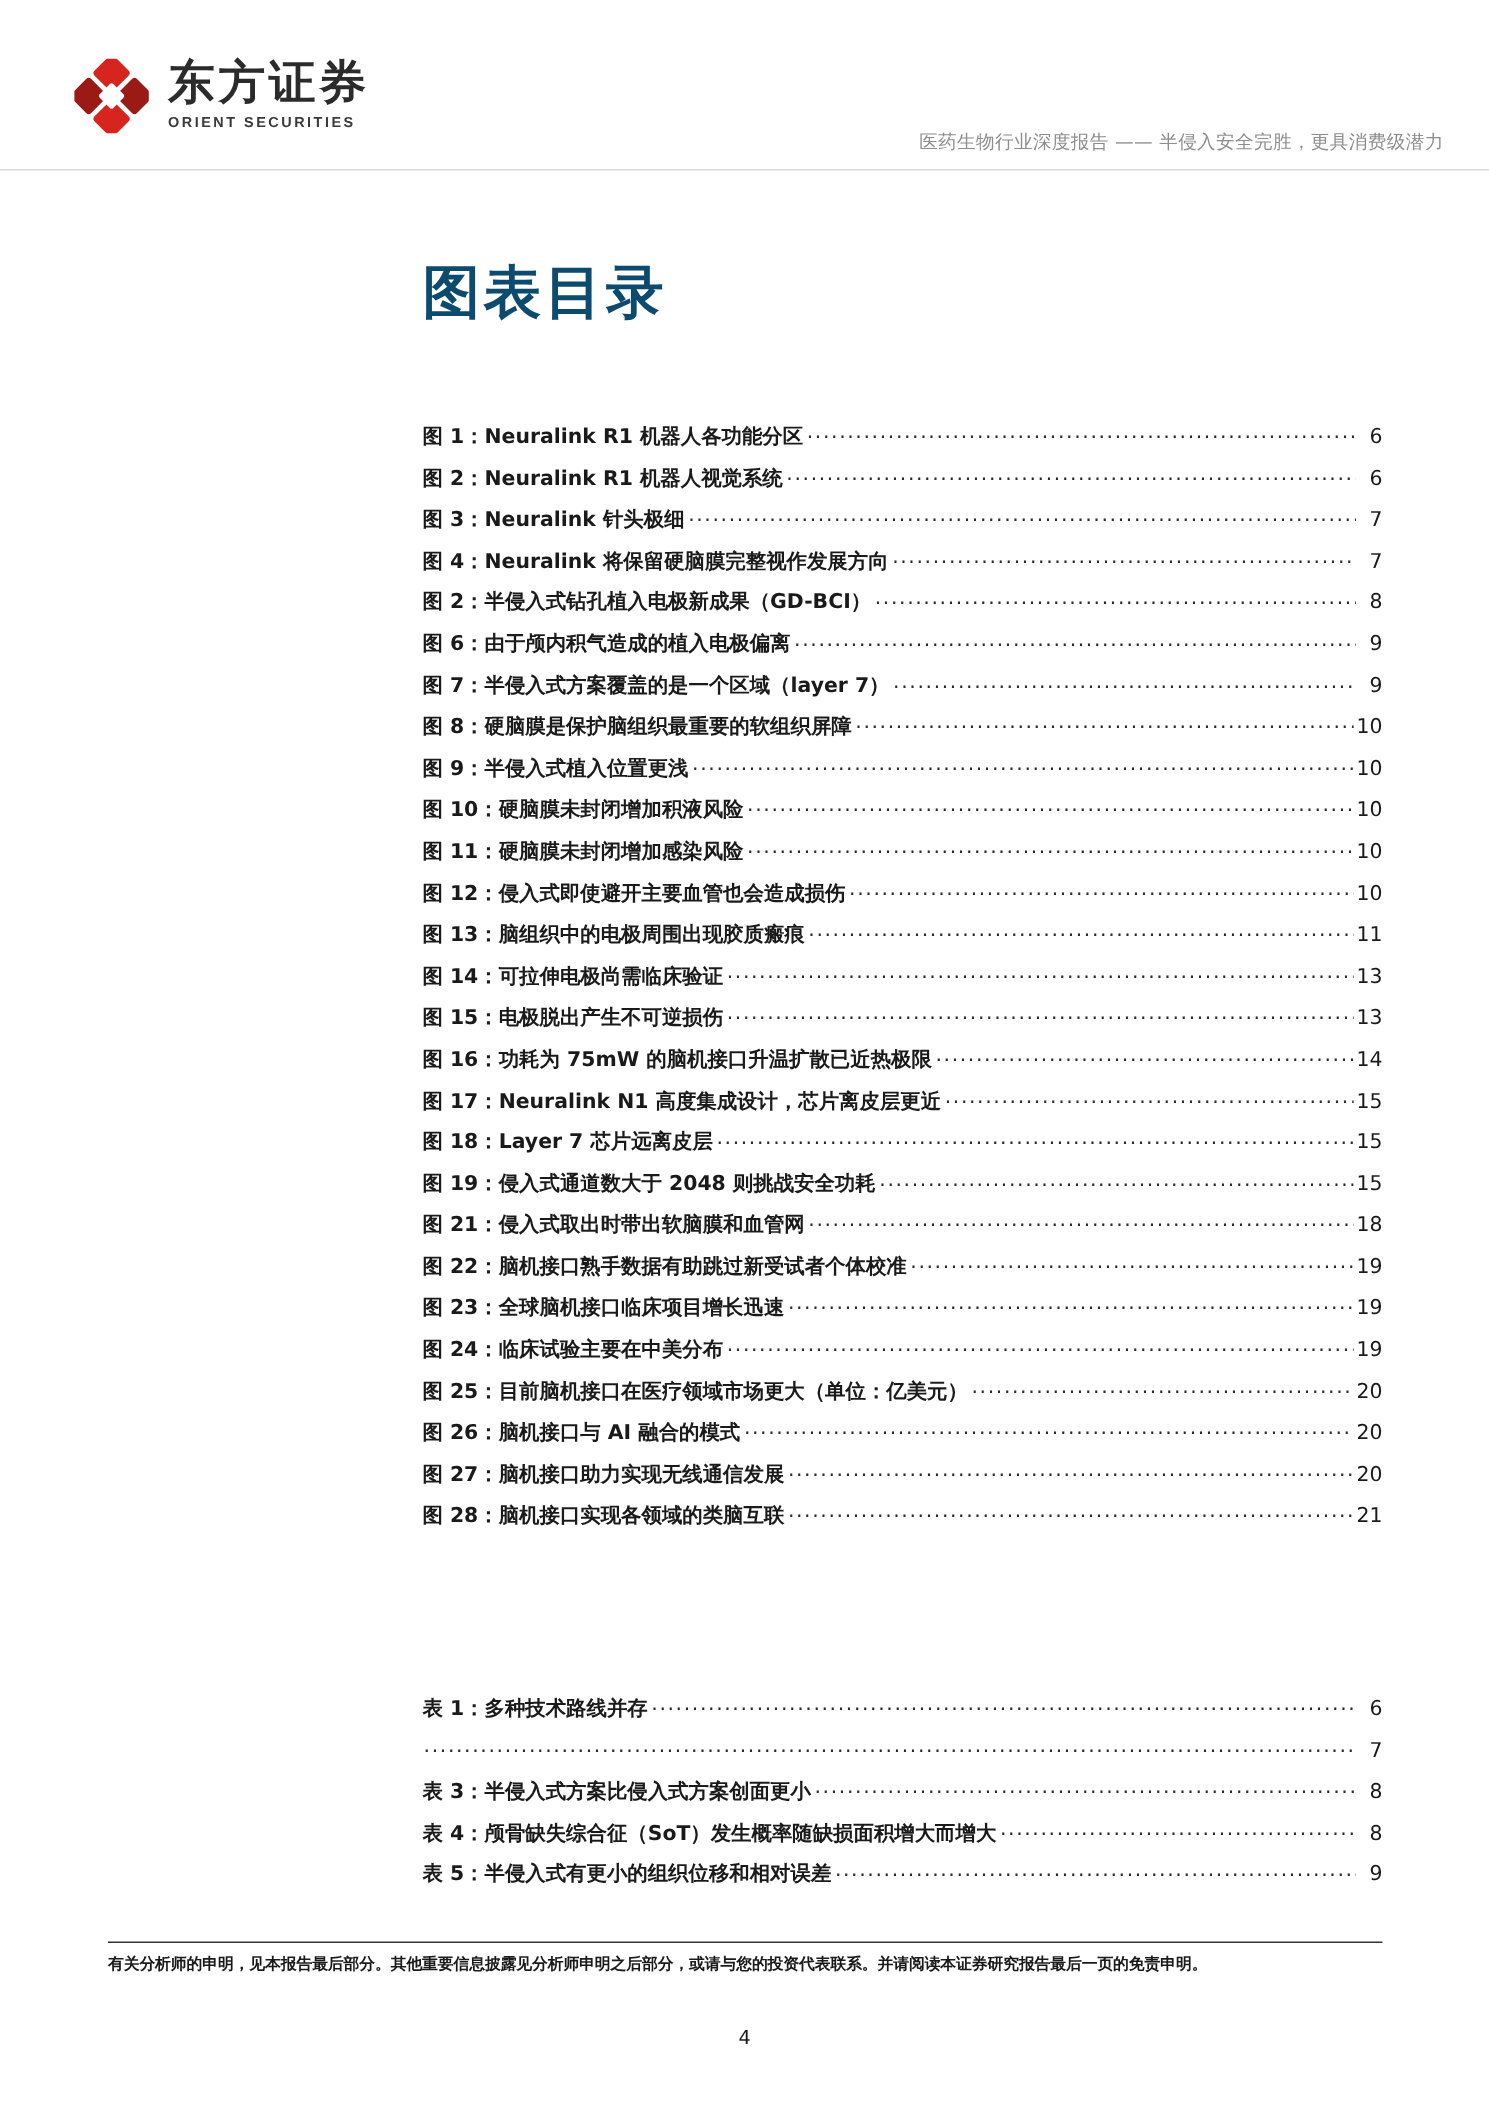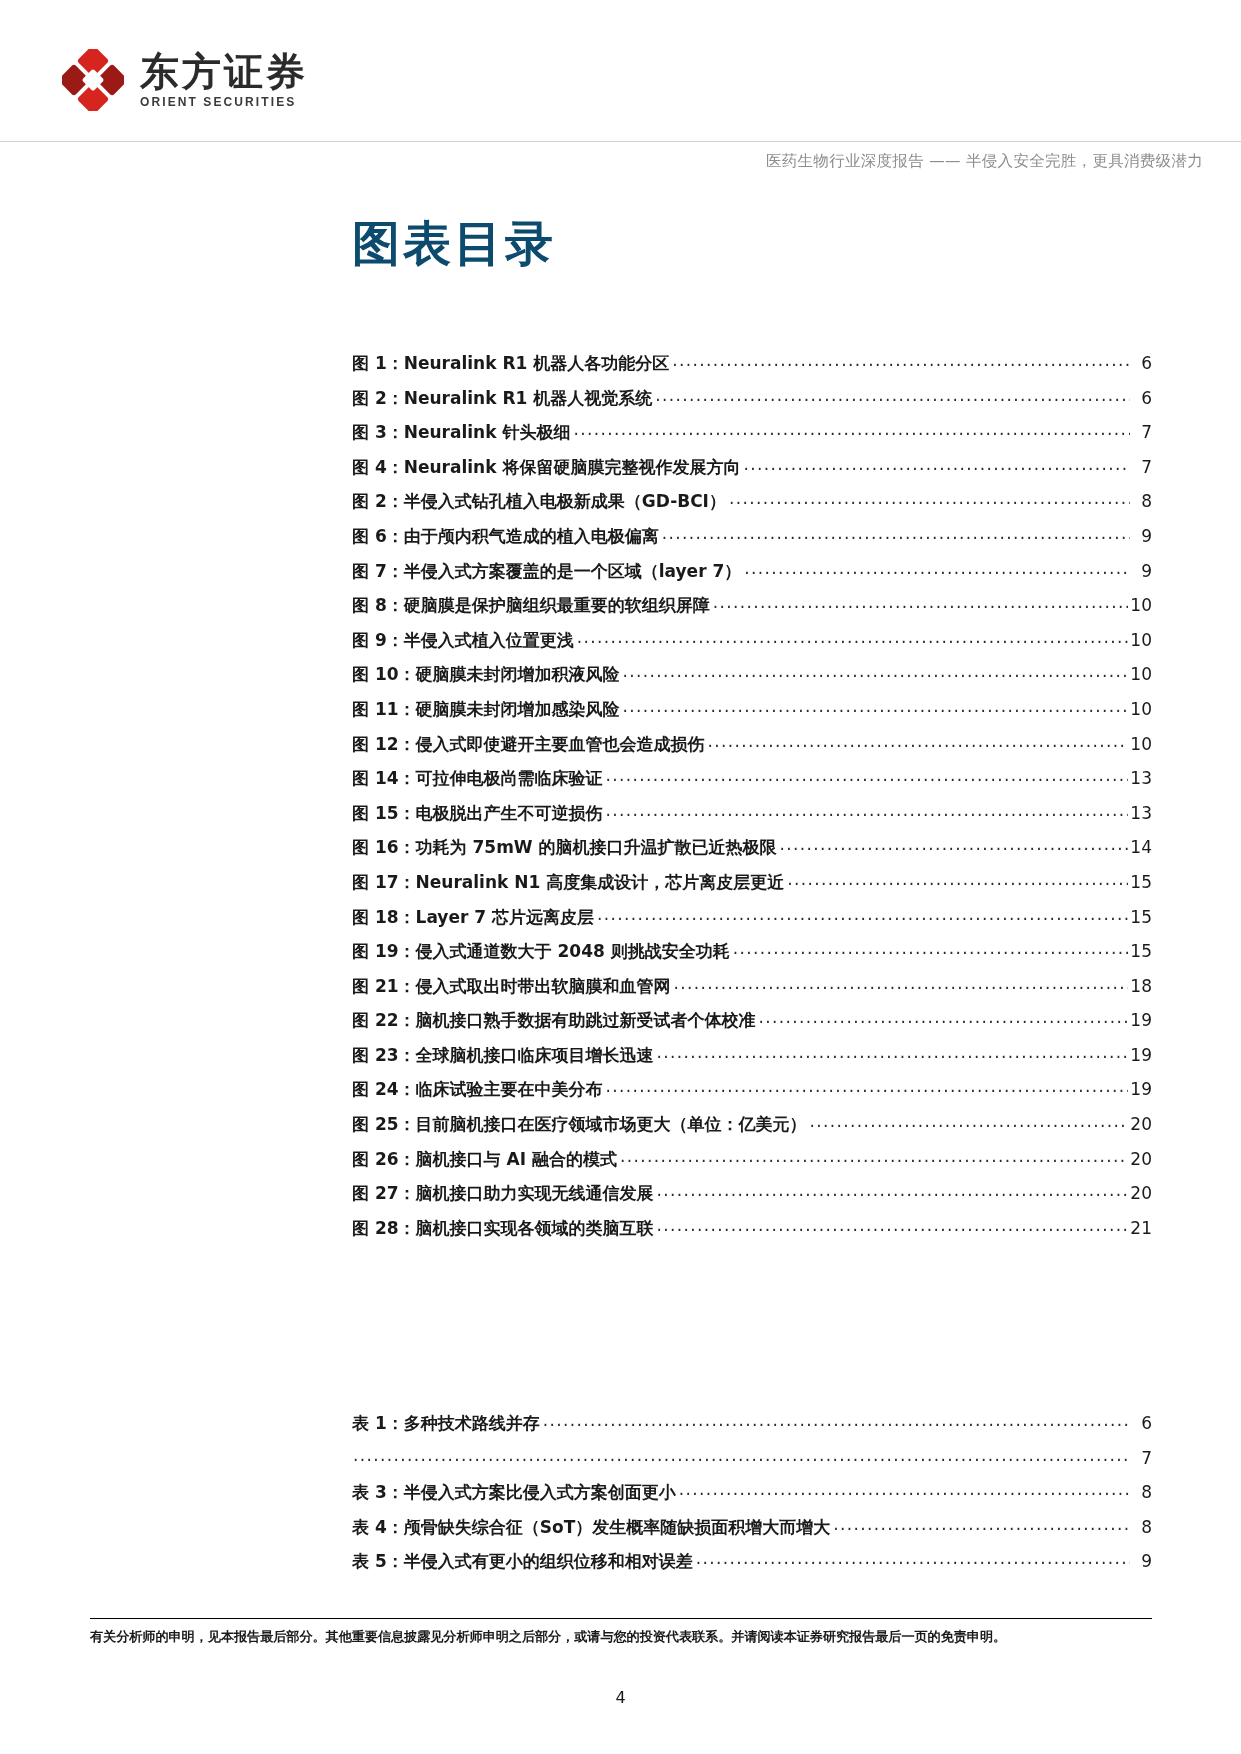--- a/index.html
+++ b/index.html
@@ -50,40 +50,39 @@
     display: flex;
     flex-direction: column;
     justify-content: center;
   }
   .logo-cn {
     font-size: 39px;
     font-weight: bold;
     letter-spacing: 3px;
     color: #2b2b2b;
     line-height: 1.05;
-    font-family: Liberation Sans, sans-serif;
+    font-family: Liberation Mono, monospace;
   }
   .logo-en {
     font-size: 12px;
     font-weight: bold;
     letter-spacing: 2.1px;
     color: #3a3a3a;
     margin-top: 4px;
     line-height: 1;
   }
   .header-title {
     position: absolute;
     right: 38px;
     top: 108px;
     font-size: 15.5px;
     color: #8d8d8d;
     letter-spacing: 0.3px;
     white-space: nowrap;
     font-family: "DejaVu Sans", "Liberation Sans", sans-serif;
-    margin-top: 43px;
   }
   .header-rule {
     position: absolute;
     left: 0;
     top: 141px;
     width: 1241px;
     height: 1px;
     background: #d0d0d0;
   }
 
@@ -264,20 +263,25 @@
       <span class="toc-label">图 11：硬脑膜未封闭增加感染风险</span>
       <span class="toc-leader"></span>
       <span class="toc-page">10</span>
     </div>
     <div class="toc-row">
       <span class="toc-label">图 12：侵入式即使避开主要血管也会造成损伤</span>
       <span class="toc-leader"></span>
       <span class="toc-page">10</span>
     </div>
     <div class="toc-row">
+      <span class="toc-label">图 13：脑组织中的电极周围出现胶质瘢痕</span>
+      <span class="toc-leader"></span>
+      <span class="toc-page">11</span>
+    </div>
+    <div class="toc-row">
       <span class="toc-label">图 14：可拉伸电极尚需临床验证</span>
       <span class="toc-leader"></span>
       <span class="toc-page">13</span>
     </div>
     <div class="toc-row">
       <span class="toc-label">图 15：电极脱出产生不可逆损伤</span>
       <span class="toc-leader"></span>
       <span class="toc-page">13</span>
     </div>
     <div class="toc-row">

